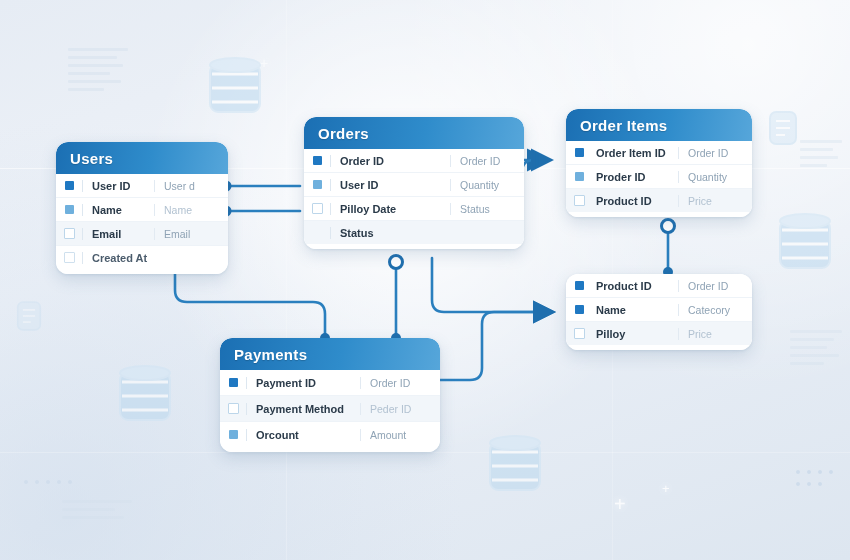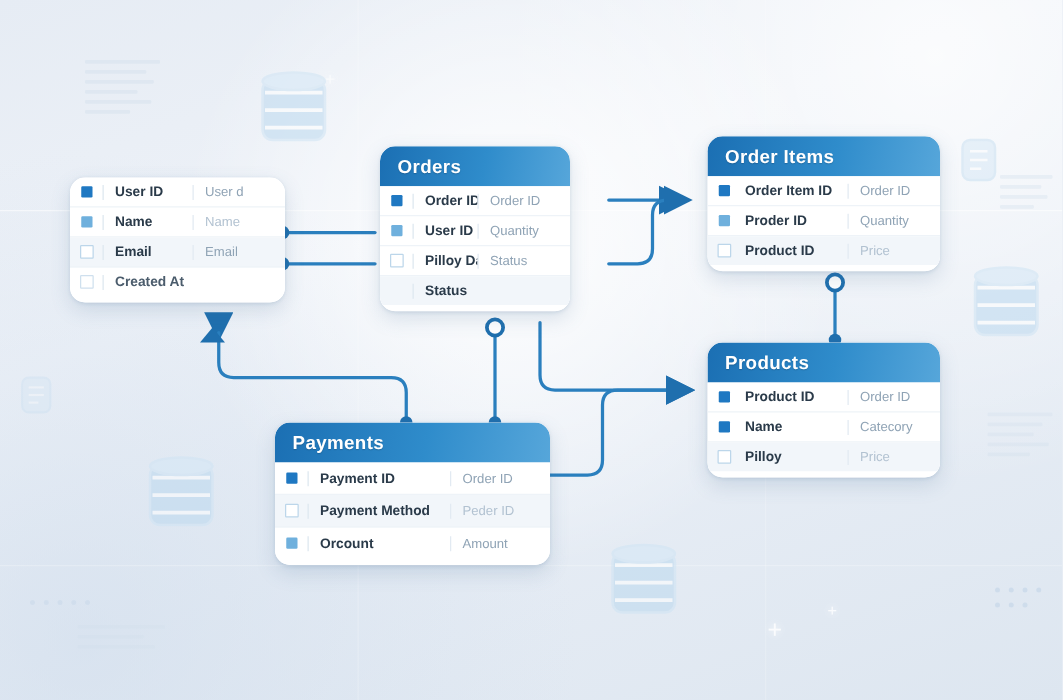--- a/index.html
+++ b/index.html
@@ -339,20 +339,23 @@
       <circle cx="226" cy="211" r="5.5" fill="#1f6fae"></circle>
       <circle cx="396" cy="262" r="6.5" fill="#ffffff" stroke="#1f6fae" stroke-width="3"></circle>
       <circle cx="396" cy="338" r="5" fill="#1f6fae"></circle>
       <circle cx="325" cy="338" r="5" fill="#1f6fae"></circle>
       <circle cx="668" cy="226" r="6.5" fill="#ffffff" stroke="#1f6fae" stroke-width="3"></circle>
       <circle cx="668" cy="272" r="5" fill="#1f6fae"></circle>
     </g>
   </svg>
 
   <div class="table-card" id="tbl-users" style="left:56px;top:142px;width:172px;">
+    <div class="table-head">
+      <span>Users</span>
+    </div>
     <div class="table-body">
       <div class="trow">
         <span class="cell-key">
             <i class="kbox"></i>
           </span>
         <span class="cell-name">User ID</span>
         <span class="cell-type">User d</span>
       </div>
       <div class="trow">
         <span class="cell-key">
@@ -371,21 +374,21 @@
       <div class="trow">
         <span class="cell-key">
             <i class="kbox l4"></i>
           </span>
         <span class="cell-name soft">Created At</span>
         <span class="cell-type"></span>
       </div>
     </div>
   </div>
 
-  <div class="table-card" id="tbl-orders" style="left:304px;top:117px;width:152px;">
+  <div class="table-card" id="tbl-orders" style="left:304px;top:117px;width:220px;">
     <div class="table-head">
       <span>Orders</span>
     </div>
     <div class="table-body">
       <div class="trow">
         <span class="cell-key">
             <i class="kbox"></i>
           </span>
         <span class="cell-name">Order ID</span>
         <span class="cell-type">Order ID</span>
@@ -435,23 +438,20 @@
         <span class="cell-key">
             <i class="kbox l3"></i>
           </span>
         <span class="cell-name" style="border-left:none;padding-left:4px;">Product ID</span>
         <span class="cell-type faint">Price</span>
       </div>
     </div>
   </div>
 
   <div class="table-card" id="tbl-products" style="left:566px;top:274px;width:186px;">
-    <div class="table-head">
-      <span>Products</span>
-    </div>
     <div class="table-body">
       <div class="trow">
         <span class="cell-key">
             <i class="kbox"></i>
           </span>
         <span class="cell-name" style="border-left:none;padding-left:4px;">Product ID</span>
         <span class="cell-type">Order ID</span>
       </div>
       <div class="trow">
         <span class="cell-key">

